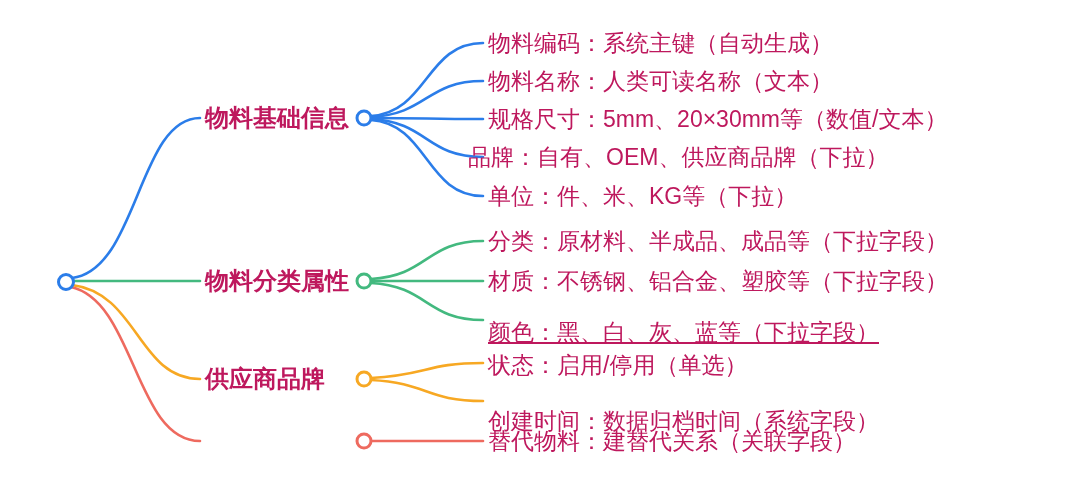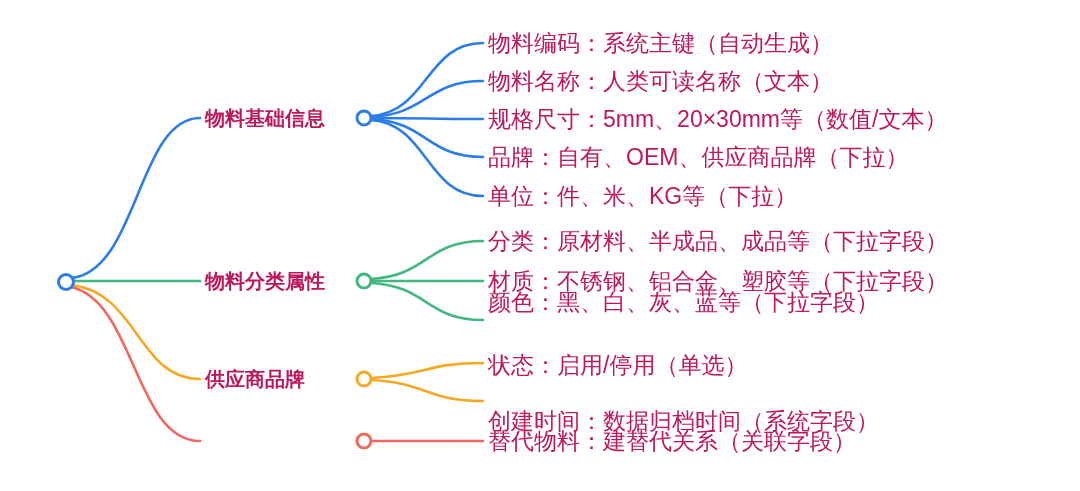--- a/index.html
+++ b/index.html
@@ -21,21 +21,21 @@
   .edges path { fill:none; stroke-width:2.6; stroke-linecap:round; }
   .edges circle { fill:#ffffff; stroke-width:3; }
   .node {
     position:absolute;
     color:#be185d;
     white-space:nowrap;
     line-height:32px;
     cursor:default;
   }
   .branch-label {
-    font-size:20px;
+    font-size:24px;
     font-weight:700;
   }
   .leaf {
     font-size:23px;
     font-weight:400;
   }
 </style>
 </head>
 <body>
 
@@ -70,25 +70,25 @@
     <circle cx="364" cy="441" r="7" stroke="#ee6a5f"></circle>
   </svg>
 
   <div class="node branch-label" style="left:205px; top:102px;">物料基础信息</div>
   <div class="node branch-label" style="left:205px; top:265px;">物料分类属性</div>
   <div class="node branch-label" style="left:205px; top:363px;">供应商品牌</div>
 
   <div class="node leaf" style="left:488px; top:27px;">物料编码：系统主键（自动生成）</div>
   <div class="node leaf" style="left:488px; top:65px;">物料名称：人类可读名称（文本）</div>
   <div class="node leaf" style="left:488px; top:103px;">规格尺寸：5mm、20×30mm等（数值/文本）</div>
-  <div class="node leaf" style="left:488px; top:141px;">品牌：自有、OEM、供应商品牌（下拉）</div>
+  <div class="node leaf" style="left:468px; top:141px;">品牌：自有、OEM、供应商品牌（下拉）</div>
   <div class="node leaf" style="left:488px; top:180px;">单位：件、米、KG等（下拉）</div>
 
   <div class="node leaf" style="left:488px; top:225px;">分类：原材料、半成品、成品等（下拉字段）</div>
   <div class="node leaf" style="left:488px; top:265px;">材质：不锈钢、铝合金、塑胶等（下拉字段）</div>
-  <div class="node leaf" style="left:488px; top:286px;">颜色：黑、白、灰、蓝等（下拉字段）</div>
+  <div class="node leaf" style="left:488px; top:316px;text-decoration:underline;">颜色：黑、白、灰、蓝等（下拉字段）</div>
 
   <div class="node leaf" style="left:488px; top:349px;">状态：启用/停用（单选）</div>
   <div class="node leaf" style="left:488px; top:405px;">创建时间：数据归档时间（系统字段）</div>
 
   <div class="node leaf" style="left:488px; top:425px;">替代物料：建替代关系（关联字段）</div>
 
 </div>
 
 </body></html>

